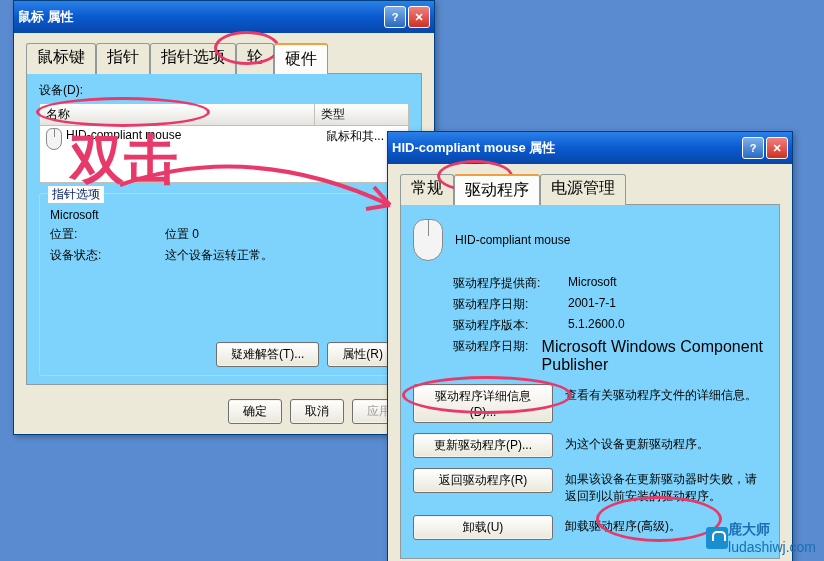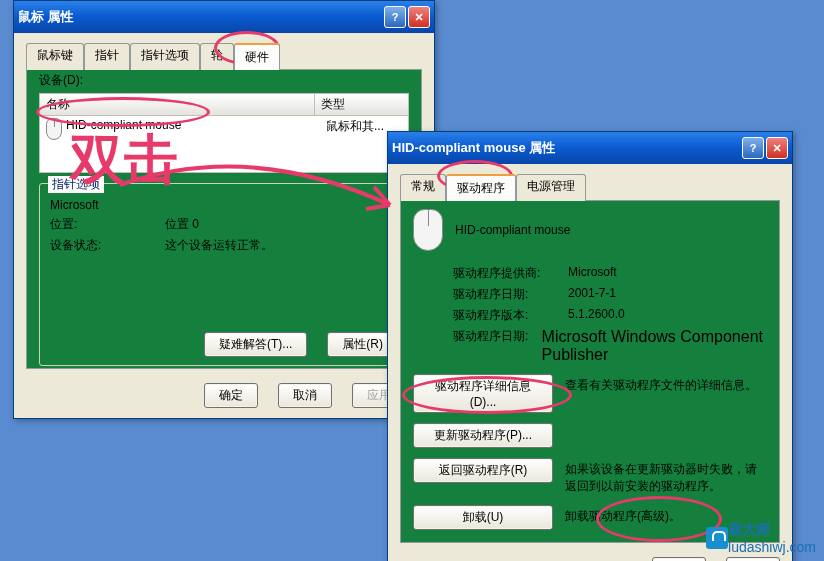--- a/index.html
+++ b/index.html
@@ -4,39 +4,39 @@
 <style>
   html,body{margin:0;padding:0;width:824px;height:561px;background:#5a8bd0;font-family:"Microsoft YaHei","SimSun",sans-serif;font-size:12px;overflow:hidden;position:relative}
   .window{position:absolute;background:#ece9d8;border:1px solid #003f7d;box-shadow:2px 2px 6px rgba(0,0,0,.3)}
   .titlebar{height:32px;background:linear-gradient(to bottom,#2a80e8 0%,#0a5ad0 50%,#0846a8 100%);color:#fff;font-weight:bold;display:flex;align-items:center;padding:0 4px;font-size:13px}
   .titlebar .spacer{flex:1}
   .tb-btn{width:20px;height:20px;margin-left:2px;border:1px solid #fff;border-radius:3px;display:flex;align-items:center;justify-content:center;font-size:11px;font-weight:bold}
   .tb-help{background:linear-gradient(to bottom,#7eb0ea,#2a68c0)}
   .tb-close{background:linear-gradient(to bottom,#f08080,#d03020);color:#fff}
   .body{padding:10px 12px}
   .tabs{display:flex;border-bottom:1px solid #919b9c;margin-bottom:0}
-  .tab{padding:3px 10px 4px;border:1px solid #919b9c;border-bottom:none;background:#ece9d8;margin-right:0;margin-bottom:-1px;position:relative;cursor:default;font-size:12px;border-top-left-radius:3px;border-top-right-radius:3px}
+  .tab{padding:3px 10px 4px;border:1px solid #919b9c;border-bottom:none;background:#ece9d8;margin-right:0;margin-bottom:-1px;position:relative;cursor:default;font-size:16px;border-top-left-radius:3px;border-top-right-radius:3px}
   .tab.sel{background:#fcfcfa;z-index:2;padding-top:4px;border-top:2px solid #f0a040}
-  .tabpage{border:1px solid #919b9c;border-top:none;background:#15803d;padding:2px 12px}
+  .tabpage{border:1px solid #919b9c;border-top:none;background:#7dd3fc;padding:8px 12px}
   .group{border:1px solid #d0d0bf;border-radius:3px;padding:10px 10px 8px;margin-top:10px;position:relative}
   .group-title{position:absolute;top:-8px;left:8px;background:#fcfcfa;padding:0 4px;color:#0a246a}
   .listhead{display:flex;background:linear-gradient(to bottom,#fff,#e4e3de);border:1px solid #c0c0b8}
   .listhead span{padding:2px 6px;border-right:1px solid #c0c0b8}
   .listrow{display:flex;border:1px solid #c0c0b8;border-top:none;height:56px;background:#fff}
   .listrow .c1{width:268px;padding:2px 6px;display:flex;align-items:flex-start;gap:4px}
   .listrow .c2{flex:1;padding:2px 6px}
   .mouse-icon{width:14px;height:20px;border:1px solid #888;border-radius:7px 7px 9px 9px;position:relative;display:inline-block;background:#f4f4f4}
   .mouse-icon:before{content:"";position:absolute;top:0;left:50%;width:1px;height:8px;background:#888}
   .mouse-icon.big{width:28px;height:40px;border-radius:14px 14px 18px 18px}
   .mouse-icon.big:before{height:16px}
   .kv{display:flex;margin:4px 0}
   .kv .k{width:115px}
   .btn{background:linear-gradient(to bottom,#fff,#eae7da);border:1px solid #707070;border-radius:3px;padding:3px 14px;font-size:12px;cursor:default;box-shadow:inset 0 0 0 1px #f4f3ee}
   .btn:disabled{color:#a0a0a0}
-  .btn-row{display:flex;justify-content:flex-end;gap:20px;margin-top:14px}
+  .btn-row{display:flex;justify-content:flex-end;gap:8px;margin-top:14px}
   .detail-row{display:flex;align-items:flex-start;gap:12px;margin:10px 0}
   .detail-row .btn{width:140px;text-align:center}
   .detail-row .txt{flex:1;padding-top:3px}
   .watermark{position:absolute;right:8px;bottom:6px;display:flex;align-items:center;color:#1a6fb3;font-weight:bold;font-size:14px}
   .logo{width:22px;height:22px;background:#1a8fd0;border-radius:3px;position:relative}
   .logo:before{content:"";position:absolute;top:4px;left:6px;width:10px;height:8px;border:2px solid #fff;border-bottom:none;border-radius:5px 5px 0 0}
   .anno{position:absolute;pointer-events:none}
   .ell{border:3px solid #e83a6a;border-radius:50%}
   .handwrite{color:#e83a6a;font-size:54px;font-weight:bold;font-family:"KaiTi","STKaiti",cursive}
   svg.arrow{position:absolute;pointer-events:none}
@@ -135,20 +135,21 @@
             <span class="k">驱动程序日期:</span>
             <span style="font-size:16px">Microsoft Windows Component Publisher</span>
           </div>
       </div>
       <div class="detail-row">
           <button class="btn">驱动程序详细信息(D)...</button>
           <span class="txt">查看有关驱动程序文件的详细信息。</span>
         </div>
       <div class="detail-row">
           <button class="btn">更新驱动程序(P)...</button>
+          <span class="txt">为这个设备更新驱动程序。</span>
         </div>
       <div class="detail-row">
           <button class="btn">返回驱动程序(R)</button>
           <span class="txt">如果该设备在更新驱动器时失败，请返回到以前安装的驱动程序。</span>
         </div>
       <div class="detail-row">
           <button class="btn">卸载(U)</button>
           <span class="txt">卸载驱动程序(高级)。</span>
         </div>
     </div>

